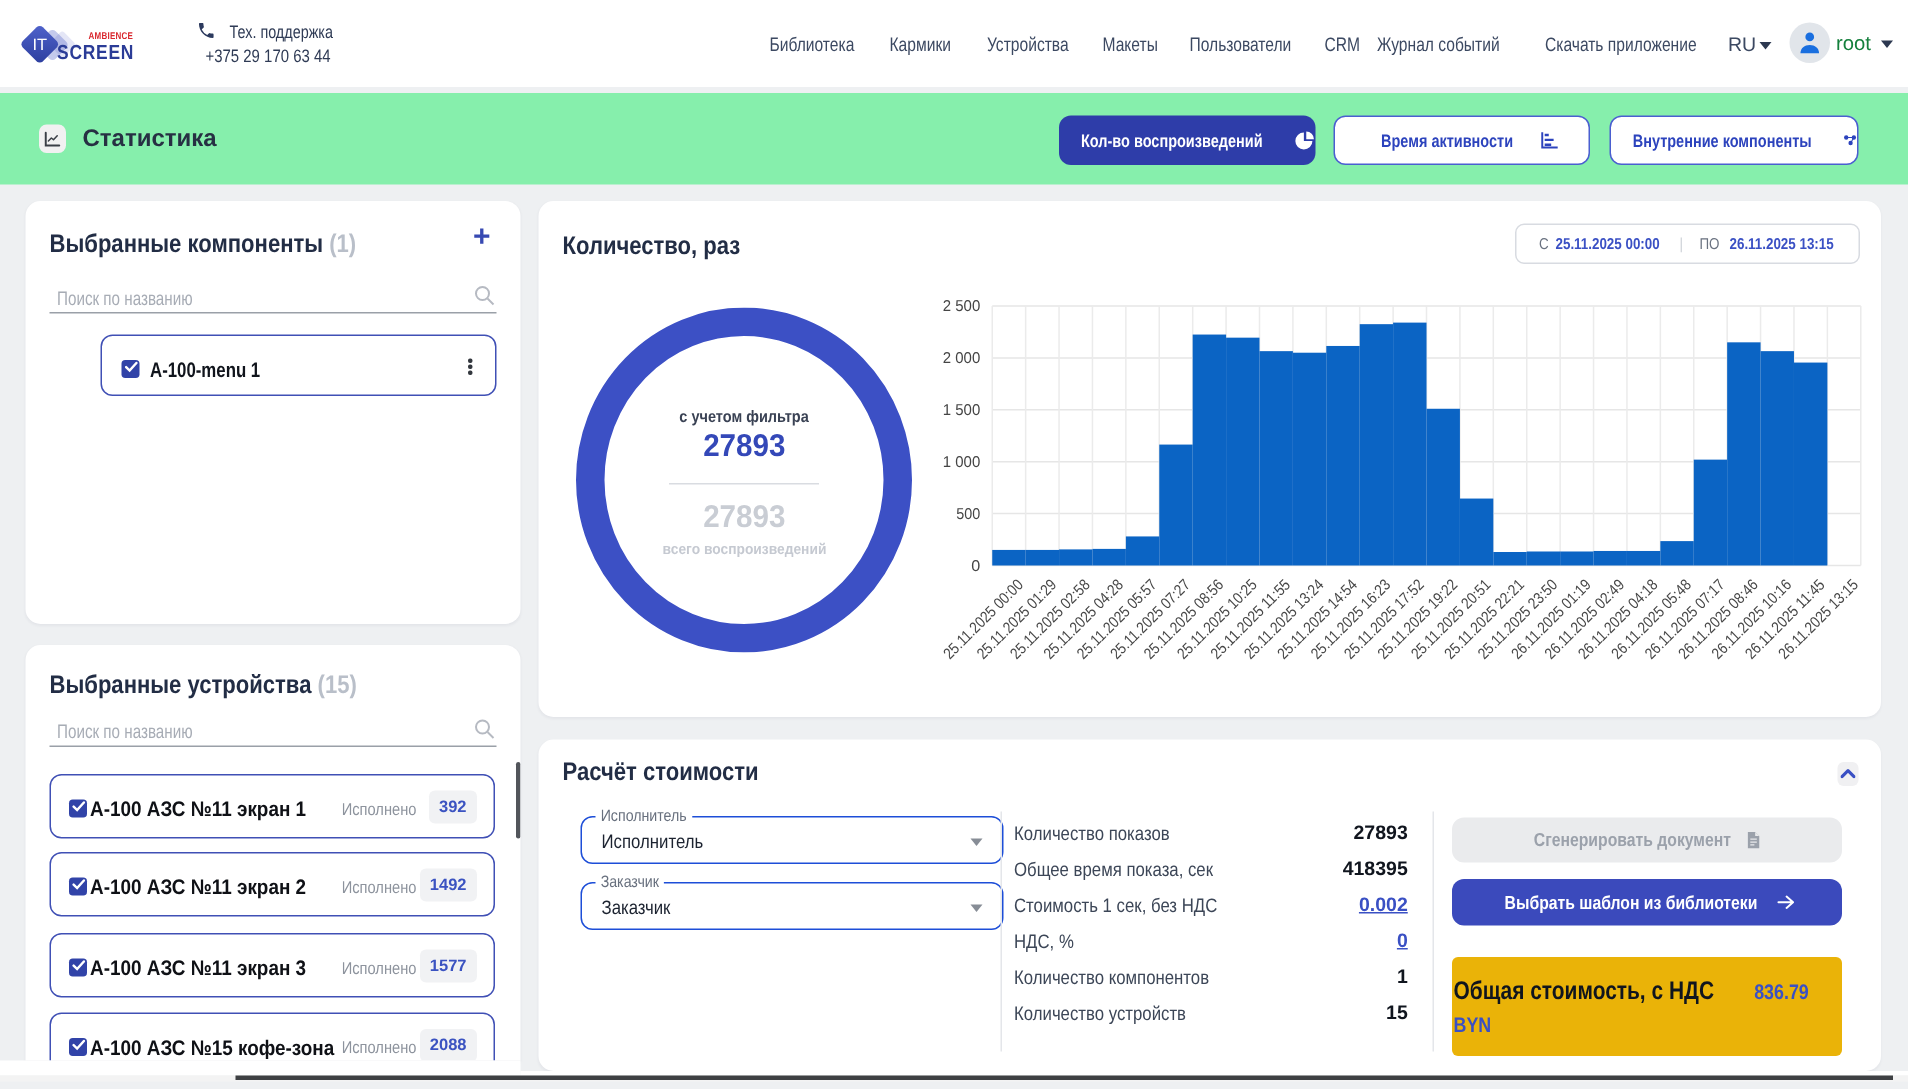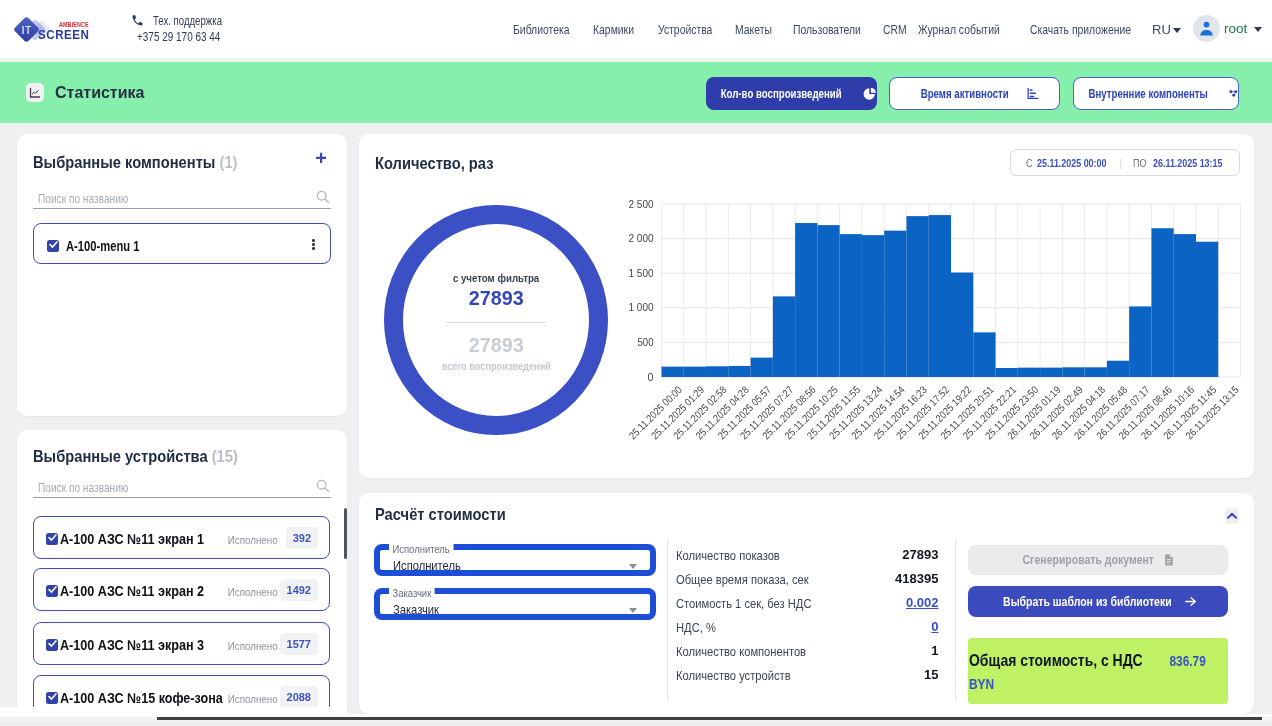--- a/index.html
+++ b/index.html
@@ -57,38 +57,38 @@
 .dn1 { position:absolute; left:0px; top:138px; width:275px; text-align:center; font-size:11px; font-weight:bold; color:#3a4254; }
 .dn1 span { display:inline-block; transform:scaleX(.88); }
 .dn2 { position:absolute; left:0px; top:152px; width:275px; text-align:center; font-size:21px; font-weight:bold; color:#3448b8; }
 .dn2 span { display:inline-block; transform:scaleX(.94); }
 .dnline { position:absolute; left:87px; top:188px; width:100px; border-top:1px solid #d9dce1; }
 .dn3 { position:absolute; left:0px; top:199px; width:275px; text-align:center; font-size:21px; font-weight:bold; color:#c9cdd4; }
 .dn3 span { display:inline-block; transform:scaleX(.94); }
 .dn4 { position:absolute; left:0px; top:227px; width:275px; text-align:center; font-size:10px; font-weight:bold; color:#c5c9d1; }
 .dn4 span { display:inline-block; transform:scaleX(.92); }
 
-.sel { position:absolute; left:15px; width:282px; height:32px; border:6px solid #1d4ed8; border-radius:8px; }
+.sel { position:absolute; left:28px; width:282px; height:32px; border:1px solid #1d4ed8; border-radius:8px; }
 .sel .lab { position:absolute; left:9px; top:-7px; background:#fff; padding:0 4px; font-size:11px; color:#68707e; transform:scaleX(.86); transform-origin:0 50%; }
 .sel .val { position:absolute; left:13px; top:8px; font-size:13px; color:#1c2330; transform:scaleX(.86); transform-origin:0 50%; }
 .sel .arr { position:absolute; right:13px; top:14px; width:0; height:0; border-left:4.5px solid transparent; border-right:4.5px solid transparent; border-top:5px solid #878d96; }
 .vline { position:absolute; width:1px; background:#e4e6ea; }
 .crow { position:absolute; left:317px; width:263px; height:20px; font-size:13px; }
 .rlab { position:absolute; left:0; top:3px; color:#3c4657; transform:scaleX(.86); transform-origin:0 50%; white-space:nowrap; }
 .rval { position:absolute; right:0; top:2px; font-size:13px; font-weight:bold; color:#10151e; }
 .rlink { position:absolute; right:0; top:2px; font-size:13px; font-weight:bold; color:#3a50c4; text-decoration:underline; }
 .gbtn { position:absolute; left:609px; top:52px; width:260px; height:30px; background:#eaebed; border-radius:8px; color:#9ba1ab; font-size:12.5px; font-weight:bold; }
 .gbtn .ctr { position:absolute; left:0; right:18px; top:8px; text-align:center; }
 .gbtn .nwc { transform:scaleX(.84); }
 .gbtn svg { position:absolute; right:53px; top:8px; }
 .bbtn { position:absolute; left:609px; top:93px; width:260px; height:31px; background:#3b4abc; border-radius:8px; color:#fff; font-size:12.5px; font-weight:bold; }
 .bbtn .ctr { position:absolute; left:0; right:20px; top:8.5px; text-align:center; }
 .bbtn .nwc { transform:scaleX(.84); }
 .bbtn svg { position:absolute; left:215px; top:9px; }
-.total { position:absolute; left:609px; top:145px; width:260px; height:66px; background:#bef264; border-radius:4px; padding:13px 0 0 1px; }
+.total { position:absolute; left:609px; top:145px; width:260px; height:66px; background:#eab308; border-radius:4px; padding:13px 0 0 1px; }
 .total .t1 { font-size:17px; font-weight:bold; color:#10151e; white-space:nowrap; display:inline-block; transform:scaleX(.82); transform-origin:0 50%; }
 .total .t2 { font-size:14px; font-weight:bold; color:#3a50c4; display:inline-block; transform:scaleX(.85); transform-origin:100% 50%; }
 .chev { position:absolute; right:14.5px; top:15px; width:14px; height:16px; border-radius:4px; background:#f0f0f2; display:flex; align-items:flex-start; justify-content:center; padding-top:4px; }
 
 .hsb-track { position:absolute; left:0; top:717px; width:1272px; height:4px; background:#f3f3f3; }
 .hsb-thumb { position:absolute; left:157px; top:717px; width:1105px; height:3px; background:#3e4043; }
 </style>
 </head>
 <body>
 
@@ -159,21 +159,21 @@
 <div class="card" style="left:17px; top:134px; width:330px; height:282px;">
   <div class="cardtitle" style="top:18.5px;">Выбранные компоненты <span class="cnt">(1)</span></div>
   <div class="plus" style="top:13px;">+</div>
   <div class="search" style="top:53px;">
     <div class="ph">Поиск по названию</div>
     <svg class="sico" width="16" height="16" viewBox="0 0 24 24">
         <circle cx="10" cy="10" r="6.5" fill="none" stroke="#b6bac2" stroke-width="2"></circle>
         <line x1="15" y1="15" x2="21" y2="21" stroke="#b6bac2" stroke-width="2"></line>
       </svg>
   </div>
-  <div class="citem" style="top:89px;">
+  <div class="citem" style="top:89px;margin-left:34px;">
     <span class="cb" style="position:absolute; left:13px; top:16px;"><svg width="9" height="9" viewBox="0 0 10 10" style="vertical-align:2px;">
           <path d="M1.2 5.2 L3.8 7.8 L8.8 2.2" stroke="#fff" stroke-width="1.8" fill="none" stroke-linecap="round"></path>
         </svg></span>
     <span style="position:absolute; left:32px; top:14px; font-size:14px; font-weight:bold; color:#10141c; transform:scaleX(.8); transform-origin:0 50%;">A-100-menu 1</span>
     <span class="kebab">
         <i></i>
         <i></i>
         <i></i>
       </span>
   </div>

